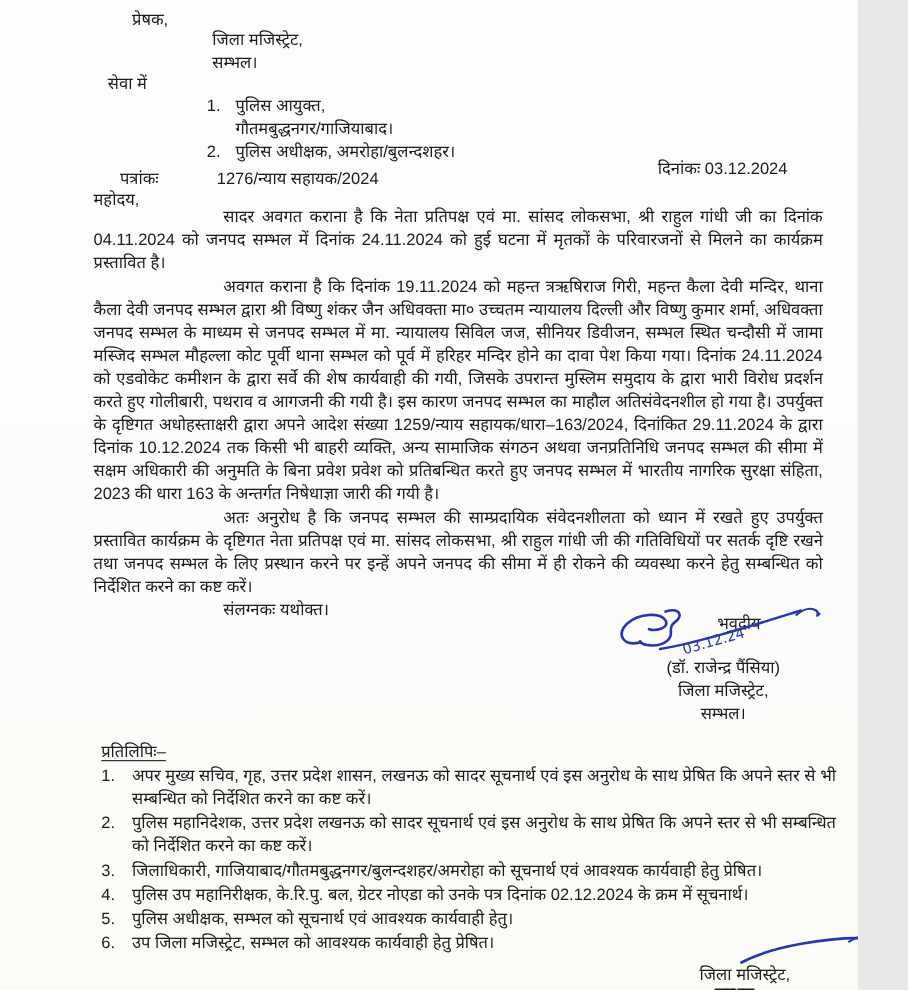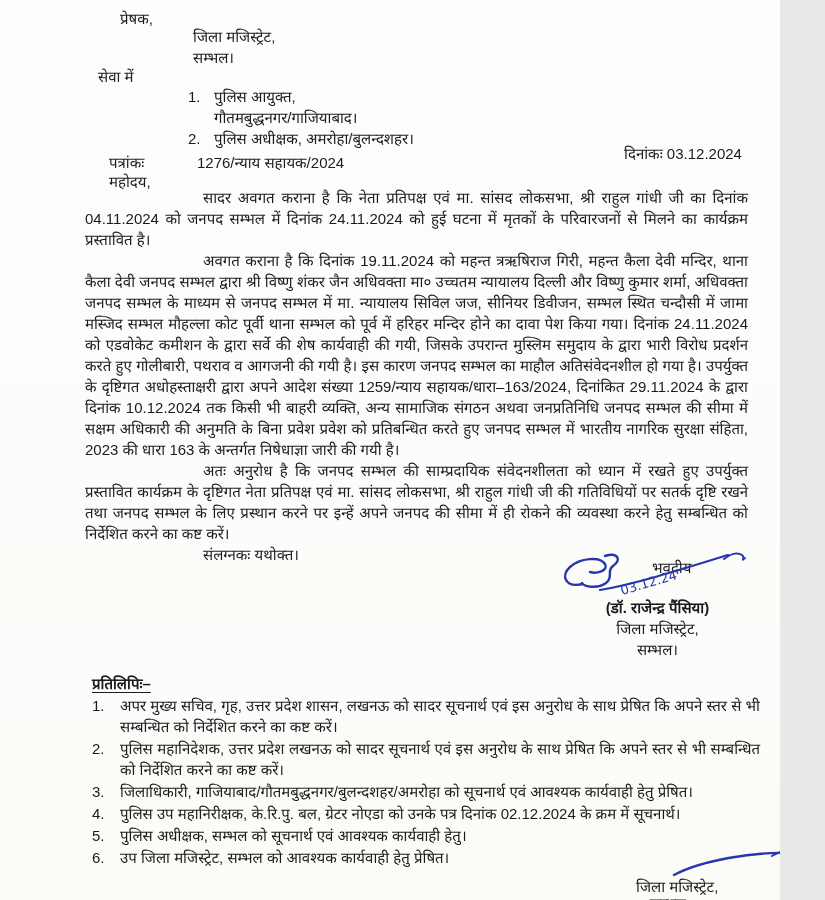--- a/index.html
+++ b/index.html
@@ -8,37 +8,37 @@
     font-family: "Liberation Sans", "DejaVu Sans", sans-serif;
     background:#e8e8e6;
   }
   .page {
     position:relative; width:780px; height:900px; overflow:hidden;
     background:linear-gradient(180deg,#fdfdfb 0%, #fcfcfa 60%, #fbfbf8 100%);
     color:#1b1b1b;
     font-size:15px; line-height:21px;
   }
   .abs { position:absolute; }
-  .b { font-weight:bold; }
+  .b { font-weight:normal; }
   .u { text-decoration:underline; text-underline-offset:3px; }
   p.para { margin:0; text-indent:118px; text-align:justify; }
 
   
   .from-label { left:120px; top:8px; }
   .sender { left:193px; top:26px; }
   .to-label { left:98px; top:66px; }
   .addr { left:188px; top:86px; width:420px; }
   .addr-row { display:flex; }
   .addr-num { width:26px; flex:0 0 26px; }
   .addr-sub { padding-left:26px; }
 
-  .date-line { left:598px; top:143px; width:170px; text-align:center; }
+  .date-line { left:598px; top:143px; width:170px; text-align:left; }
   .ref-label { left:85px; top:152px;margin-left:24px; }
   .ref-value { left:197px; top:152px; }
-  .salutation { left:85px; top:171px;margin-left:24px; }
+  .salutation { left:85px; top:171px; }
 
   .body-block { left:85px; top:187px; width:663px; }
   .enclosure { margin-top:3px; font-weight:normal; text-indent:0; }
 
   .closing { left:652px; top:541px;margin-top:16px; }
   .sig-svg { left:556px; top:550px; }
   .sig-block { left:555px; top:597px; width:205px; text-align:center; line-height:21px; }
 
   .numdate { left:92px; top:650px; }
   .copy-heading { left:92px; top:673px; }

